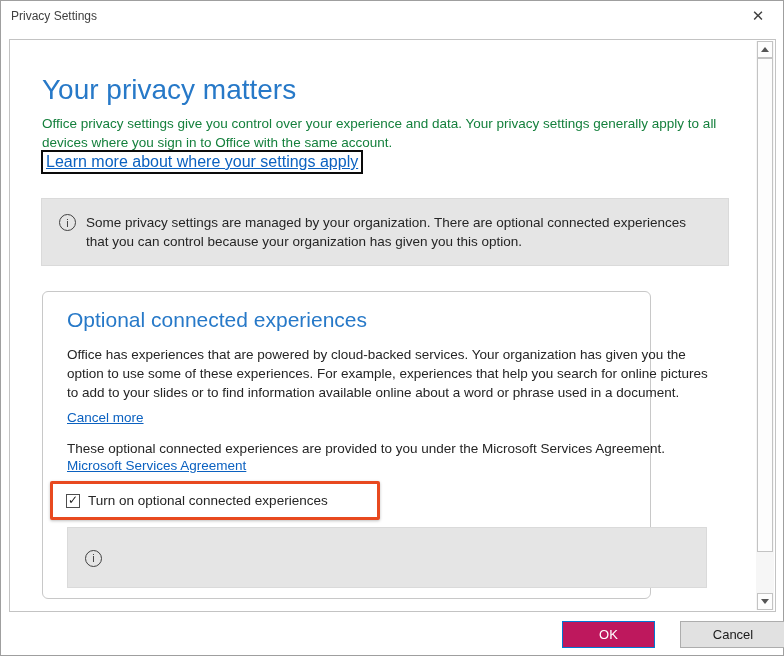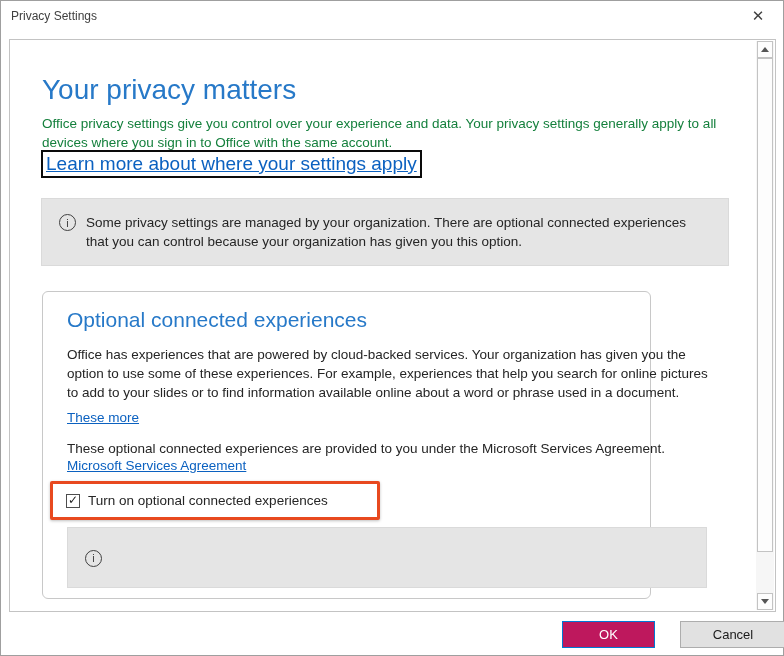--- a/index.html
+++ b/index.html
@@ -35,21 +35,21 @@
     position:absolute; left:32px; top:34px;
     font-size:28px; font-weight:400; color:#2779c8; letter-spacing:0;
   }
   .intro {
     position:absolute; left:32px; top:74px; width:694px;
     font-size:13.5px; line-height:19px; color:#15803d;
   }
   .focus-link {
     position:absolute; left:31px; top:110px;
     display:inline-block; border:2px solid #0a0a0a; padding:1px 3px;
-    font-size:19px; color:#0b61c0; text-decoration:underline; cursor:pointer;
+    font-size:16px; color:#0b61c0; text-decoration:underline; cursor:pointer;
   }
   a.plain-link { color:#0b61c0; text-decoration:underline; cursor:pointer; font-size:13.5px; }
   .graybox1 {
     position:absolute; left:31px; top:158px; width:688px; height:68px;
     background:#e5e5e5; border:1px solid #dadada;
     display:flex; padding:14px 40px 0 17px;
   }
   .info-icon {
     flex:0 0 auto; width:17px; height:17px; border:1px solid #404040; border-radius:50%;
     display:flex; align-items:center; justify-content:center;
@@ -142,21 +142,21 @@
     <a class="focus-link">Learn more about where your settings apply</a>
 
     <div class="graybox1">
       <div class="info-icon">i</div>
       <div class="msg">Some privacy settings are managed by your organization. There are optional connected experiences that you can control because your organization has given you this option.</div>
     </div>
 
     <div class="card">
       <div class="h2">Optional connected experiences</div>
       <div class="desc">Office has experiences that are powered by cloud-backed services. Your organization has given you the option to use some of these experiences. For example, experiences that help you search for online pictures to add to your slides or to find information available online about a word or phrase used in a document.</div>
-      <a class="plain-link learnmore">These more</a>
+      <a class="plain-link learnmore">Cancel more</a>
       <div class="agreement">These optional connected experiences are provided to you under the Microsoft Services Agreement.</div>
       <a class="plain-link agreement-link">Microsoft Services Agreement</a>
 
       <div class="highlight-rect">
         <div class="checkbox">
           <span>✓</span>
         </div>
         <div class="cb-label">Turn on optional connected experiences</div>
       </div>
 

